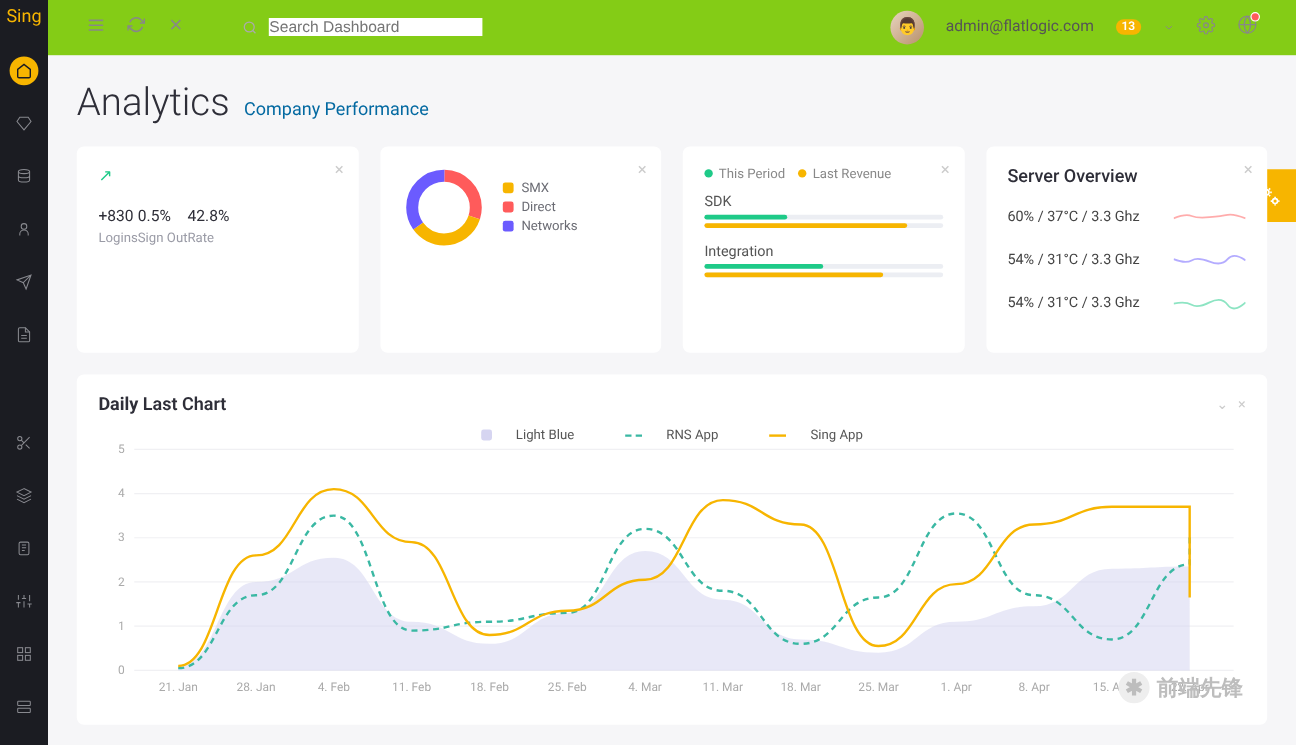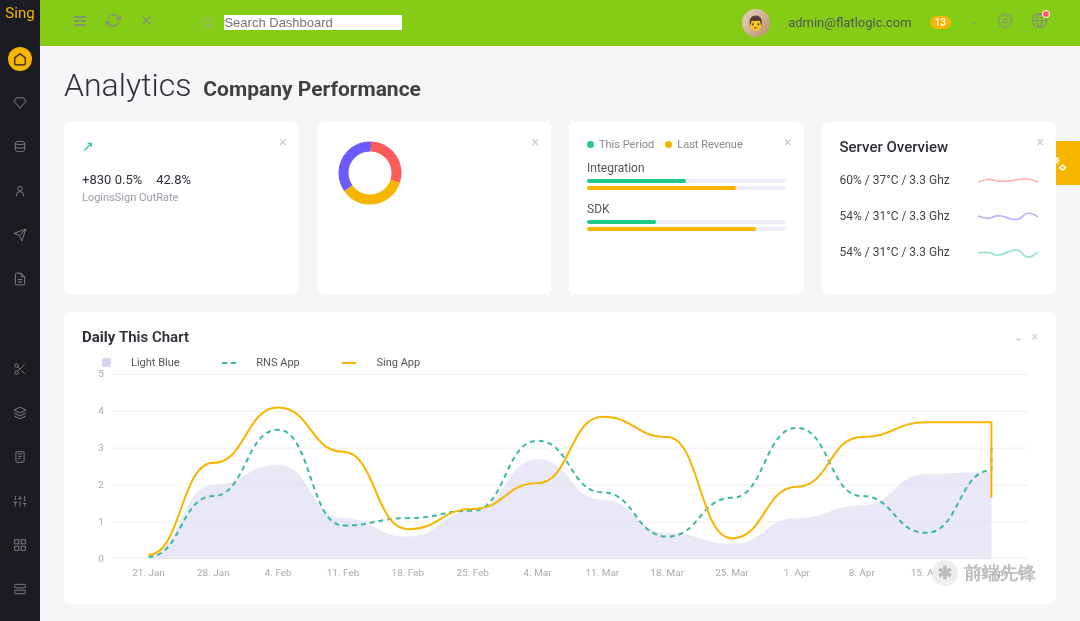--- a/index.html
+++ b/index.html
@@ -17,21 +17,21 @@
 .search-wrap input{border:0;outline:0;font-size:13px;color:#888;width:100%}
 .tb-spacer{flex:1}
 .avatar{width:28px;height:28px;border-radius:50%;background:linear-gradient(135deg,#e8d5c0,#b8906a);display:flex;align-items:center;justify-content:center;font-size:14px}
 .user-email{font-size:13px;color:#555}
 .badge{background:#f7b500;color:#fff;font-size:10px;border-radius:8px;padding:1px 5px;font-weight:600}
 .globe-wrap{position:relative}
 .globe-dot{position:absolute;top:-2px;right:-2px;width:8px;height:8px;background:#ff5b5b;border-radius:50%;border:1px solid #fff}
 .content{padding:20px 24px;overflow:hidden}
 .page-title{display:flex;align-items:baseline;gap:12px;margin-bottom:18px}
 .page-title h1{font-size:32px;font-weight:300}
-.page-title .sub{font-size:21px;color:#404040;font-weight:700}
+.page-title .sub{font-size:15px;color:#0369a1;font-weight:400}
 .gear-tab{position:absolute;right:0;top:95px;width:44px;height:44px;background:#f7b500;border-radius:10px 0 0 10px;display:flex;align-items:center;justify-content:center;color:#fff}
 .cards{display:flex;gap:18px;margin-bottom:18px}
 .card{background:#fff;border-radius:6px;padding:16px 18px;position:relative;flex:1;min-width:0}
 .card-close{position:absolute;top:12px;right:12px;color:#ccc;cursor:pointer;font-size:14px}
 .card h3{font-size:15px;font-weight:500;margin-bottom:14px;color:#2e2e38}
 .visits-big{font-size:32px;font-weight:300;display:flex;justify-content:space-between;align-items:center}
 .arrow-up{color:#1eca88;font-size:14px}
 .visits-row{display:flex;margin-top:18px}
 .v-stat .n{font-size:13px;color:#2e2e38}
 .v-stat .l{font-size:11px;color:#9a9ba6;margin-top:4px}
@@ -47,21 +47,21 @@
 .bar-pair{height:4px;border-radius:3px;background:#eceef3;position:relative;margin-bottom:3px}
 .bar-fill{height:100%;border-radius:3px}
 .srv-row{display:flex;align-items:center;justify-content:space-between;font-size:12px;color:#444;margin-bottom:16px}
 .spark{width:60px;height:20px;opacity:.5}
 .chart-card{background:#fff;border-radius:6px;padding:16px 18px;position:relative}
 .chart-head{display:flex;justify-content:space-between;align-items:center;margin-bottom:10px}
 .chart-title{font-size:15px}
 .chart-title .thin{font-weight:700}
 .chart-title .bold{font-weight:600}
 .chart-icons{color:#ccc;font-size:12px;display:flex;gap:8px}
-.chart-legend{text-align:left;font-size:11px;color:#555;margin-bottom:0}
+.chart-legend{text-align:center;font-size:11px;color:#555;margin-bottom:0}
 .chart-legend span{margin:0 10px}
 .cl-dot{display:inline-block;width:9px;height:9px;border-radius:2px;margin-right:5px;vertical-align:middle}
 .dash-line{display:inline-block;width:14px;border-top:2px dashed #3ab8a3;margin-right:5px;vertical-align:middle}
 .solid-line{display:inline-block;width:14px;border-top:2px solid #f7b500;margin-right:5px;vertical-align:middle}
 #line-chart{width:100%;height:215px}
 .axis-text{font-size:10px;fill:#aaa}
 .watermark{position:absolute;bottom:18px;right:20px;font-size:18px;color:#bdbdbd;display:flex;align-items:center;gap:6px;font-weight:600}
 .wm-ic{width:26px;height:26px;border-radius:50%;background:#eee;display:inline-flex;align-items:center;justify-content:center}
 </style>
 </head>
@@ -217,46 +217,60 @@
         </div>
 
         <div class="card">
           <span class="card-close">×</span>
           <div class="rev-body">
             <svg class="donut" viewBox="0 0 42 42">
               <circle cx="21" cy="21" r="15.9" fill="none" stroke="#ff5b5b" stroke-width="6" stroke-dasharray="30 70" stroke-dashoffset="25"></circle>
               <circle cx="21" cy="21" r="15.9" fill="none" stroke="#f7b500" stroke-width="6" stroke-dasharray="35 65" stroke-dashoffset="-5"></circle>
               <circle cx="21" cy="21" r="15.9" fill="none" stroke="#6b5bff" stroke-width="6" stroke-dasharray="35 65" stroke-dashoffset="-40"></circle>
             </svg>
+            <div class="legend">
+              <div class="row">
+                  <span class="sq" style="background:#f7b500"></span>
+                  <span>SMX</span>
+                </div>
+              <div class="row">
+                  <span class="sq" style="background:#ff5b5b"></span>
+                  <span>Direct</span>
+                </div>
+              <div class="row">
+                  <span class="sq" style="background:#6b5bff"></span>
+                  <span>Networks</span>
+                </div>
+            </div>
           </div>
         </div>
 
         <div class="card">
           <span class="card-close">×</span>
           <div class="app-legend">
             <span class="bullet" style="background:#1eca88"></span><span>This Period</span>
             &nbsp;&nbsp;
             <span class="bullet" style="background:#f7b500"></span><span>Last Revenue</span>
           </div>
           <div class="app-row">
+            <div class="lbl">SDK</div>
+            <div class="bar-pair">
+                <div class="bar-fill" style="background:#1eca88;width:35%"></div>
+              </div>
+            <div class="bar-pair">
+                <div class="bar-fill" style="background:#f7b500;width:85%"></div>
+              </div>
+          </div>
+          <div class="app-row">
             <div class="lbl">Integration</div>
             <div class="bar-pair">
                 <div class="bar-fill" style="background:#1eca88;width:50%"></div>
               </div>
             <div class="bar-pair">
                 <div class="bar-fill" style="background:#f7b500;width:75%"></div>
-              </div>
-          </div>
-          <div class="app-row">
-            <div class="lbl">SDK</div>
-            <div class="bar-pair">
-                <div class="bar-fill" style="background:#1eca88;width:35%"></div>
-              </div>
-            <div class="bar-pair">
-                <div class="bar-fill" style="background:#f7b500;width:85%"></div>
               </div>
           </div>
         </div>
 
         <div class="card">
           <span class="card-close">×</span>
           <h3>Server Overview</h3>
           <div class="srv-row">
               <span>60% / 37°C / 3.3 Ghz</span>
               <svg class="spark" viewBox="0 0 60 20">
@@ -273,21 +287,21 @@
               <span>54% / 31°C / 3.3 Ghz</span>
               <svg class="spark" viewBox="0 0 60 20">
                 <path d="M0 11 Q10 9 15 12 T30 10 T45 12 T60 10" fill="none" stroke="#1eca88" stroke-width="1.5"></path>
               </svg>
             </div>
         </div>
       </div>
 
       <div class="chart-card">
         <div class="chart-head">
-          <div class="chart-title"><span class="thin">Daily </span><span class="bold">This Chart</span></div>
+          <div class="chart-title"><span class="thin">Daily </span><span class="bold">Last Chart</span></div>
           <div class="chart-icons">
               <span>⌄</span>
               <span>×</span>
             </div>
         </div>
         <div class="chart-legend">
           <span><span class="cl-dot" style="background:#d6d5f1"></span><span>Light Blue</span></span>
           <span><span class="dash-line"></span><span>RNS App</span></span>
           <span><span class="solid-line"></span><span>Sing App</span></span>
         </div>

